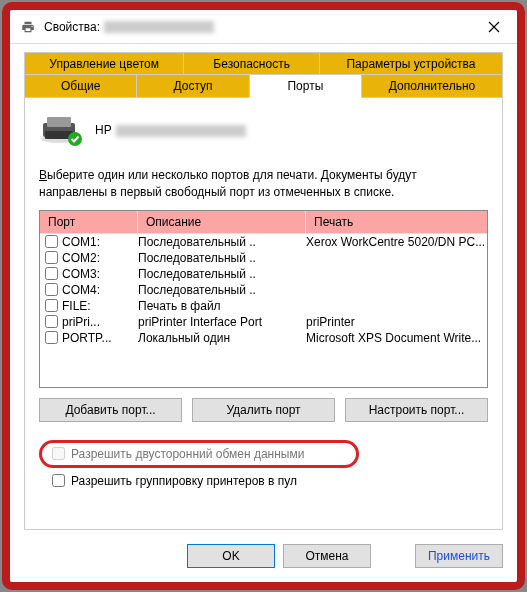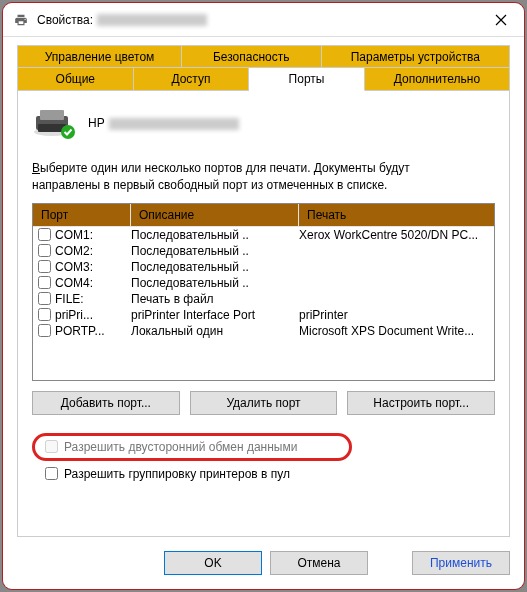--- a/index.html
+++ b/index.html
@@ -1,17 +1,17 @@
 <!DOCTYPE html>
 <html><head>
 <meta charset="utf-8">
 <style>
 * { box-sizing: border-box; margin: 0; padding: 0; font-family: "Segoe UI", Tahoma, sans-serif; font-size: 12px; }
 body { background: #888; width: 527px; height: 592px; position: relative; }
-.outer-border { position: absolute; top: 2px; left: 2px; right: 2px; bottom: 2px; border: 1px solid #b91c1c; border-radius: 10px; background: #fff; overflow: hidden; }
+.outer-border { position: absolute; top: 2px; left: 2px; right: 2px; bottom: 2px; border: 8px solid #b91c1c; border-radius: 10px; background: #fff; overflow: hidden; }
 .window { background: #fff; width: 100%; height: 100%; display: flex; flex-direction: column; }
 .titlebar { height: 34px; display: flex; align-items: center; border-bottom: 1px solid #ddd; padding: 0 0 0 10px; }
 .titlebar .icon { margin-right: 8px; color: #555; }
 .titlebar .title { flex: 1; font-size: 12px; color: #000; }
 .titlebar .redacted { display: inline-block; width: 110px; height: 12px; background: #ccc; filter: blur(2px); vertical-align: middle; margin-left: 4px; }
 .titlebar .close { width: 46px; height: 100%; display: flex; align-items: center; justify-content: center; font-size: 16px; cursor: default; }
 .content { flex: 1; padding: 8px 14px 14px 14px; display: flex; flex-direction: column; }
 .tabs { position: relative; }
 .tab-row { display: flex; }
 .tab { border: 1px solid #ccc; padding: 4px 8px; background: #eab308; cursor: default; text-align: center; white-space: nowrap; }
@@ -22,42 +22,42 @@
 .tab.t1w { flex: 1.2; } .tab.t2w { flex: 1; } .tab.t3w { flex: 1.4; }
 .tab.b1 { flex: 1; } .tab.b2 { flex: 1; } .tab.b3 { flex: 1; background:#fff; border-bottom-color:#fff; position:relative; z-index:2; } .tab.b4 { flex: 1.3; }
 .tab-panel { border: 1px solid #ccc; border-top: none; padding: 18px 14px 14px 14px; flex: 1; display: flex; flex-direction: column; margin-top: -1px; }
 .printer-row { display: flex; align-items: center; margin-bottom: 22px; }
 .printer-icon-wrap { position: relative; margin-right: 16px; }
 .printer-name { font-size: 12px; }
 .printer-name .redacted { display: inline-block; width: 130px; height: 12px; background: #ccc; filter: blur(2px); vertical-align: middle; margin-left: 4px; }
 .instruction { font-size: 12px; line-height: 1.45; margin-bottom: 8px; }
 .instruction .u { text-decoration: underline; }
 .ports-table { border: 1px solid #888; height: 178px; overflow: hidden; }
-.ports-header { display: flex; background: #a16207; border-bottom: 1px solid #e5e5e5; }
+.ports-header { display: flex; background: #fca5a5; border-bottom: 1px solid #e5e5e5; }
 .ports-header div { padding: 4px 8px; border-right: 1px solid #e5e5e5; font-weight: normal; }
 .ports-header div:last-child { border-right: none; }
 .ports-body { }
 .port-row { display: flex; align-items: center; padding: 1px 0; }
 .port-row .cb { width: 22px; display:flex; justify-content:center; }
 .port-row .cb input { width: 13px; height: 13px; }
 .col-port { width: 76px; overflow:hidden; white-space:nowrap; }
 .col-desc { width: 168px; overflow:hidden; white-space:nowrap; }
 .col-printer { flex: 1; overflow:hidden; white-space:nowrap; }
 .ports-header .col-port { width: 98px; }
 .ports-header .col-desc { width: 168px; }
 .ports-header .col-printer { flex: 1; }
 .port-buttons { display: flex; gap: 10px; margin-top: 10px; }
 .port-buttons button { flex: 1; height: 24px; border: 1px solid #adadad; background: #e1e1e1; cursor: default; }
 .hl-checkbox { border: 3px solid #d22; border-radius: 14px; padding: 4px 10px; margin-top: 18px; display: flex; align-items: center; width: 320px; }
 .hl-checkbox input { width: 13px; height: 13px; margin-right: 6px; }
 .hl-checkbox label { color: #777; }
 .plain-checkbox { display: flex; align-items: center; margin-top: 6px; padding-left: 13px; }
 .plain-checkbox input { width: 13px; height: 13px; margin-right: 6px; }
 .dialog-buttons { display: flex; justify-content: flex-end; gap: 8px; margin-top: 14px; }
-.dialog-buttons button { width: 98px; height: 24px; border: 1px solid #adadad; background: #e1e1e1; cursor: default; }
+.dialog-buttons button { width: 88px; height: 24px; border: 1px solid #adadad; background: #e1e1e1; cursor: default; }
 .dialog-buttons button.default { border-color: #0078d7; }
 .dialog-buttons button:disabled { color: #1d4ed8; margin-left: 36px; }
 svg { display: block; }
 </style>
 </head>
 <body>
 <div class="outer-border">
 <div class="window">
 
   <div class="titlebar">

